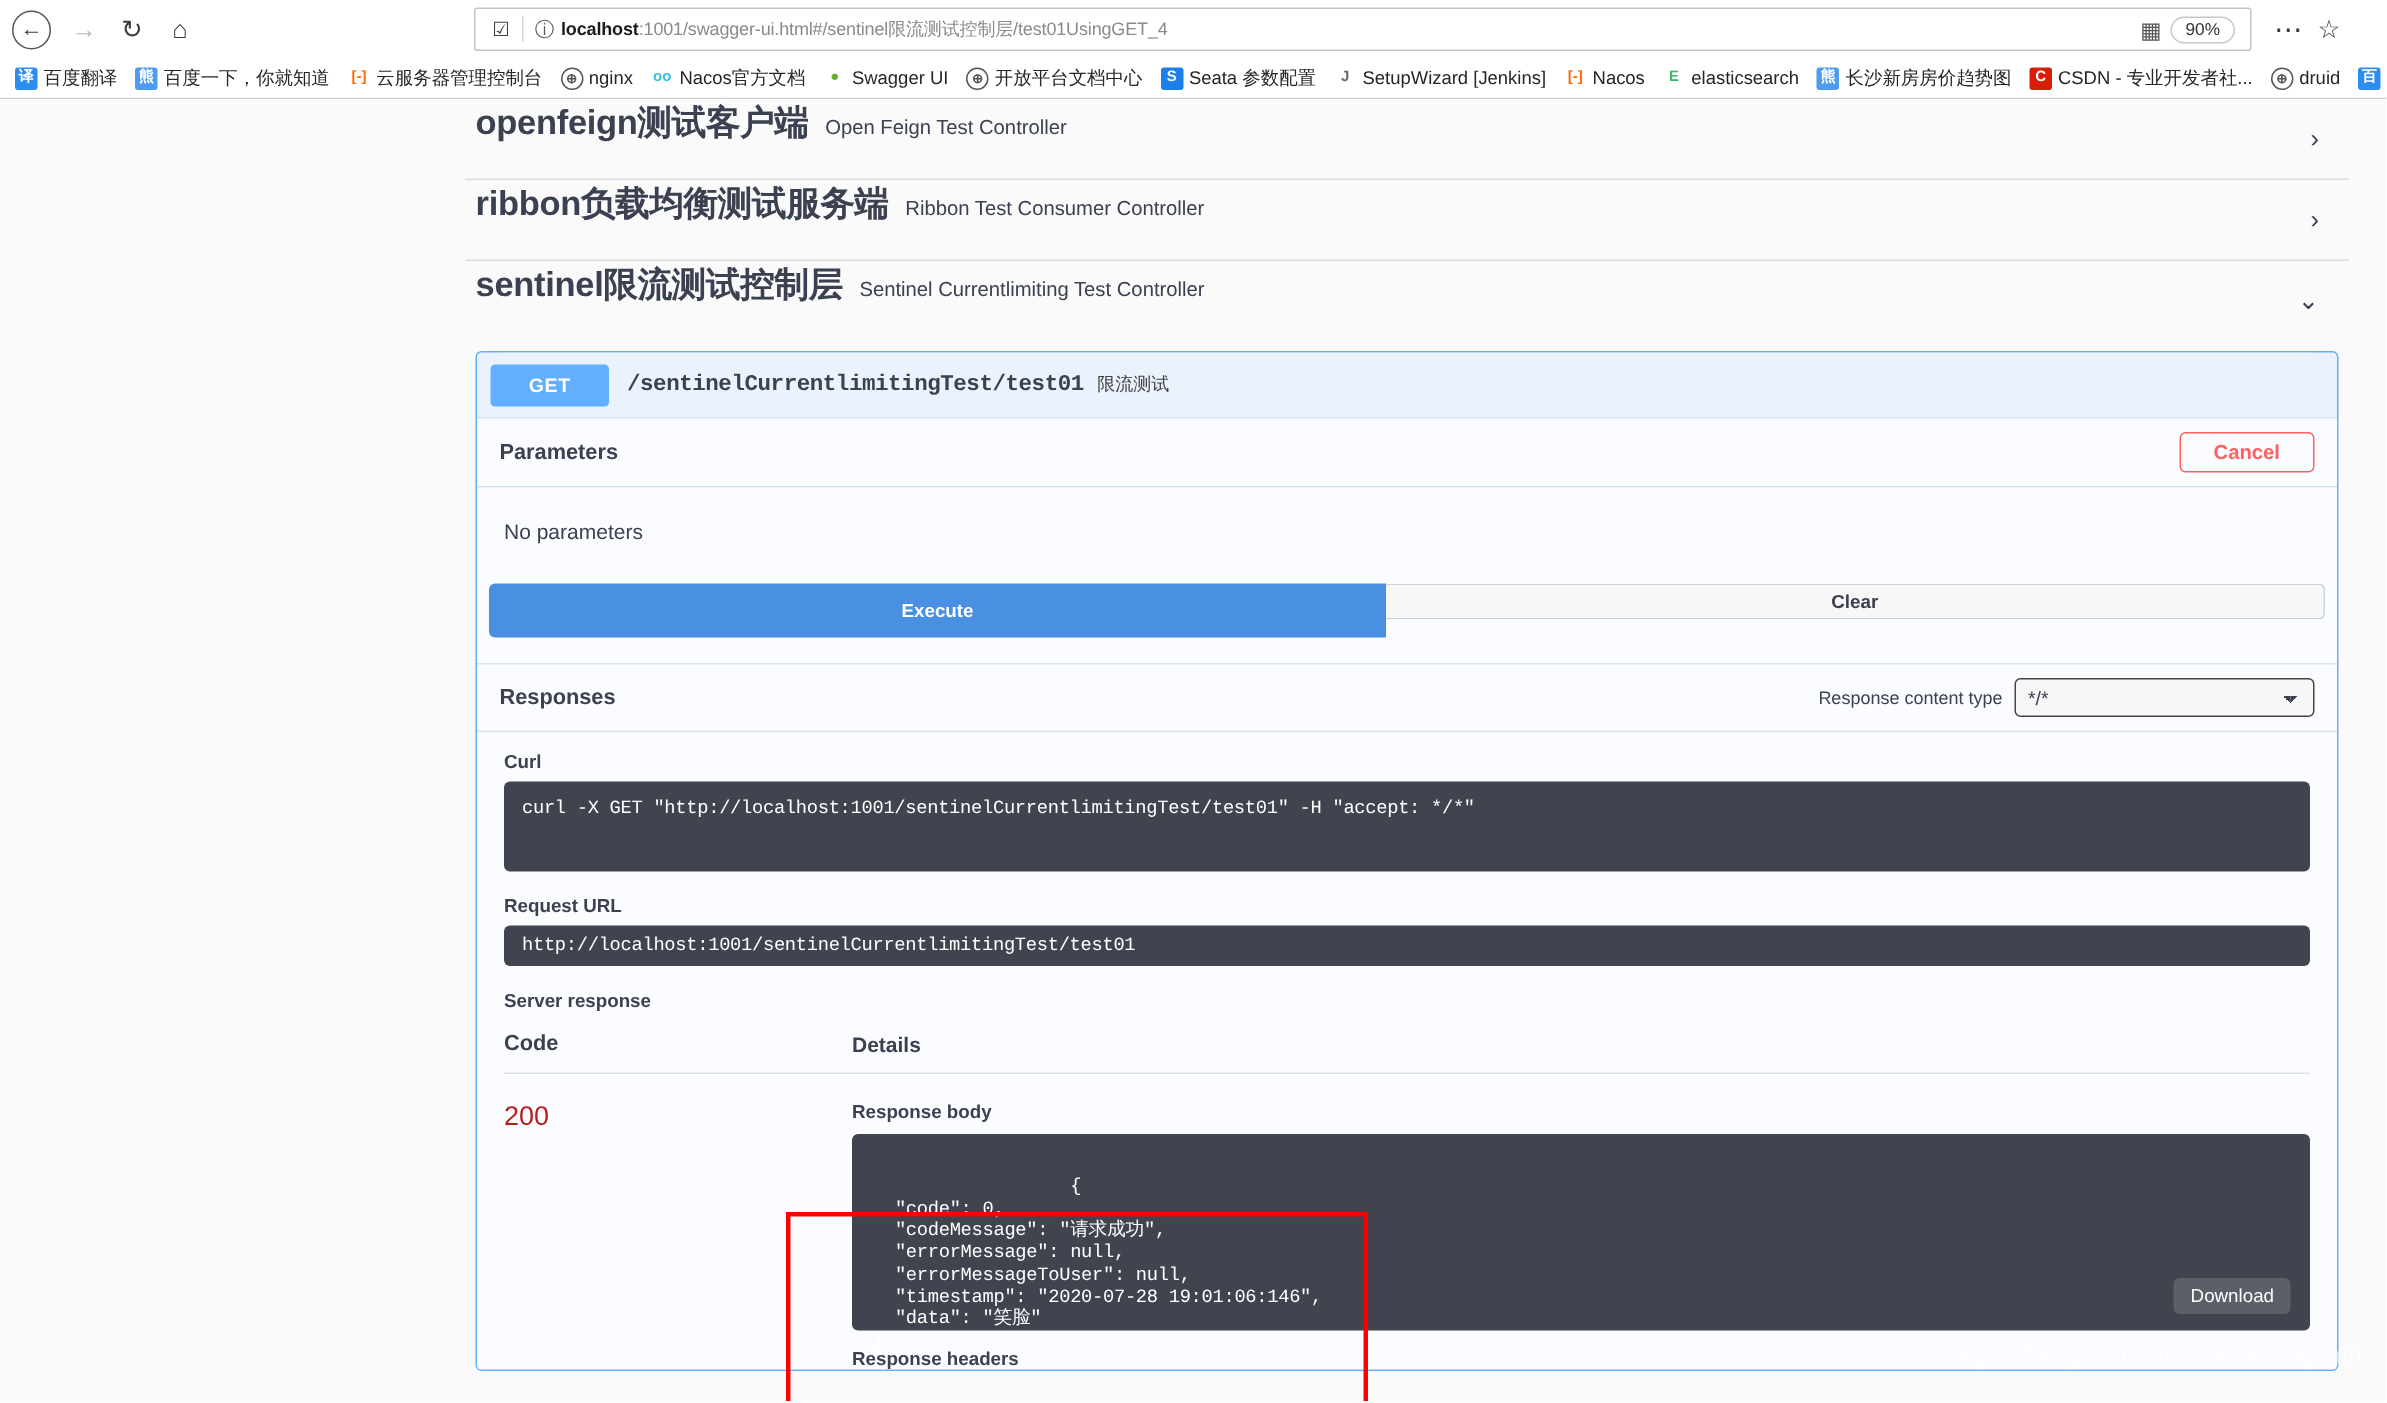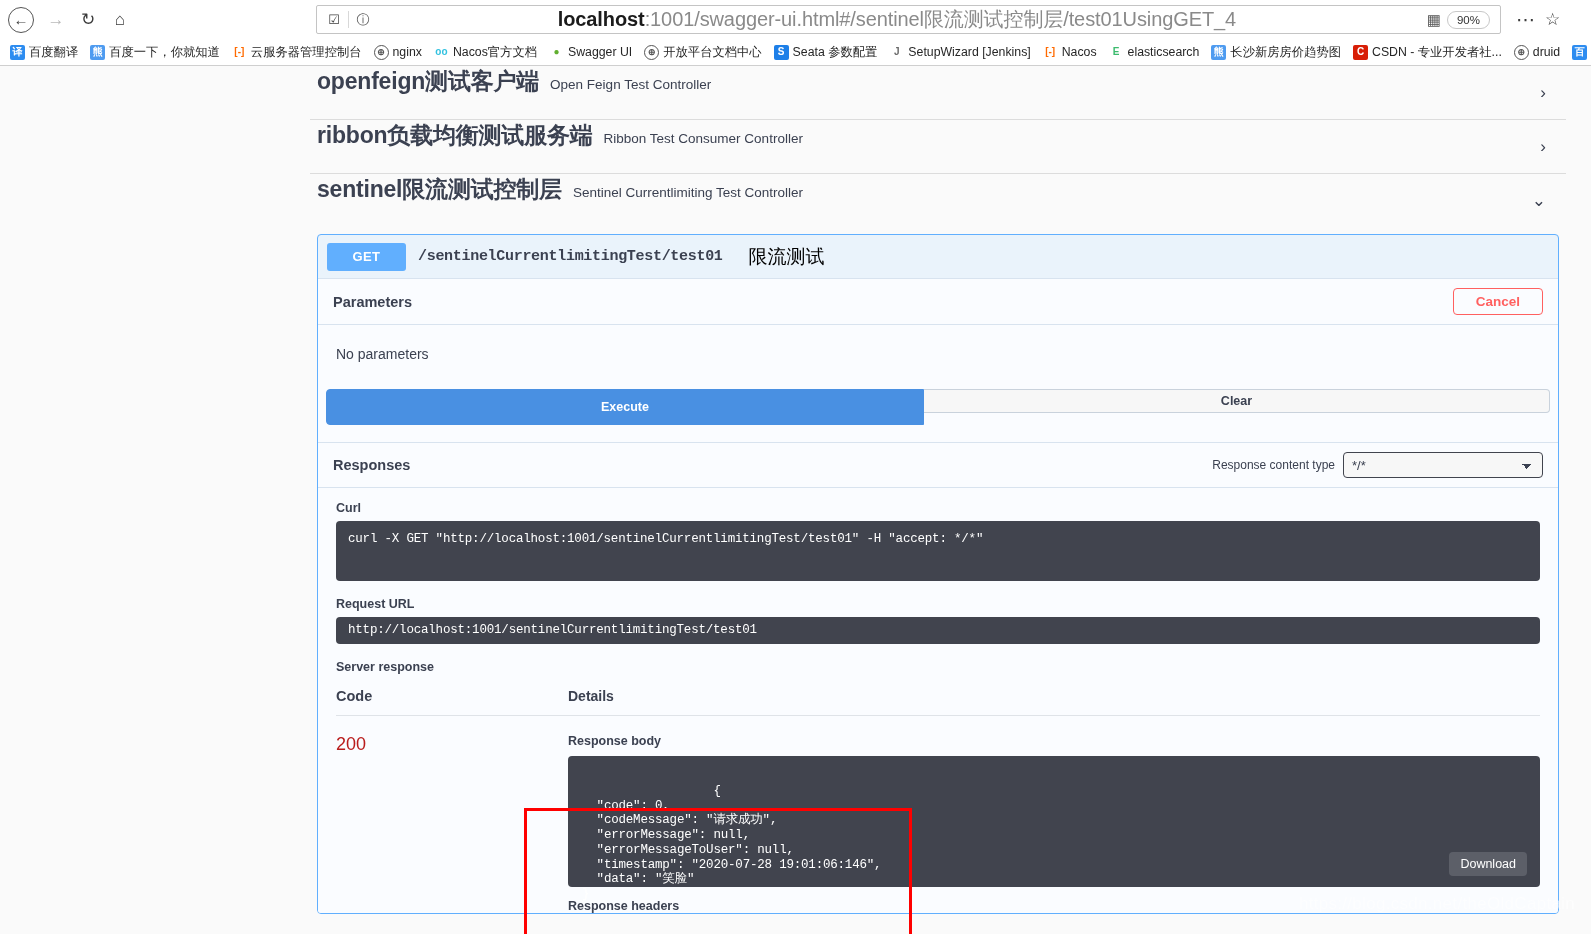--- a/index.html
+++ b/index.html
@@ -57,26 +57,25 @@
     width: 22px; text-align: center; color: #3f3f3f; font-size: 13px;
   }
   #url-bar .divider {
     width: 1px; height: 17px; background: #d8d8d8; margin: 0 3px;
   }
   #url-bar .infoicon {
     width: 22px; text-align: center; color: #555; font-size: 13px;
   }
   #url-text {
     flex: 1 1 auto;
-    font-size: 20px;
+    font-size: 12px;
     color: #8a8a8a;
     white-space: nowrap;
     overflow: hidden;
     letter-spacing: -0.1px;
-    text-align: center;
   }
   #url-text b { color: #1b1b1b; font-weight: 700; }
   #url-bar .qr {
     color: #555; font-size: 15px; padding: 0 7px; letter-spacing: -1px;
   }
   #zoom-badge {
     border: 1px solid #c8c8c8;
     border-radius: 11px;
     font-size: 11.5px;
     color: #333;
@@ -201,23 +200,23 @@
     margin-right: 12px;
   }
   .op-path {
     font-family: "Liberation Mono", monospace;
     font-size: 15px;
     color: #3b4151;
     font-weight: bold;
     letter-spacing: -0.3px;
   }
   .op-summary-text {
-    font-size: 19px;
-    color: #000000;
-    margin-left: 26px;
+    font-size: 12px;
+    color: #404040;
+    margin-left: 9px;
   }
 
   .op-body { background: #fafcff; }
 
   .section-bar {
     display: flex;
     align-items: center;
     justify-content: space-between;
     border-top: 1px solid #d8e3ef;
     border-bottom: 1px solid #d8e3ef;

